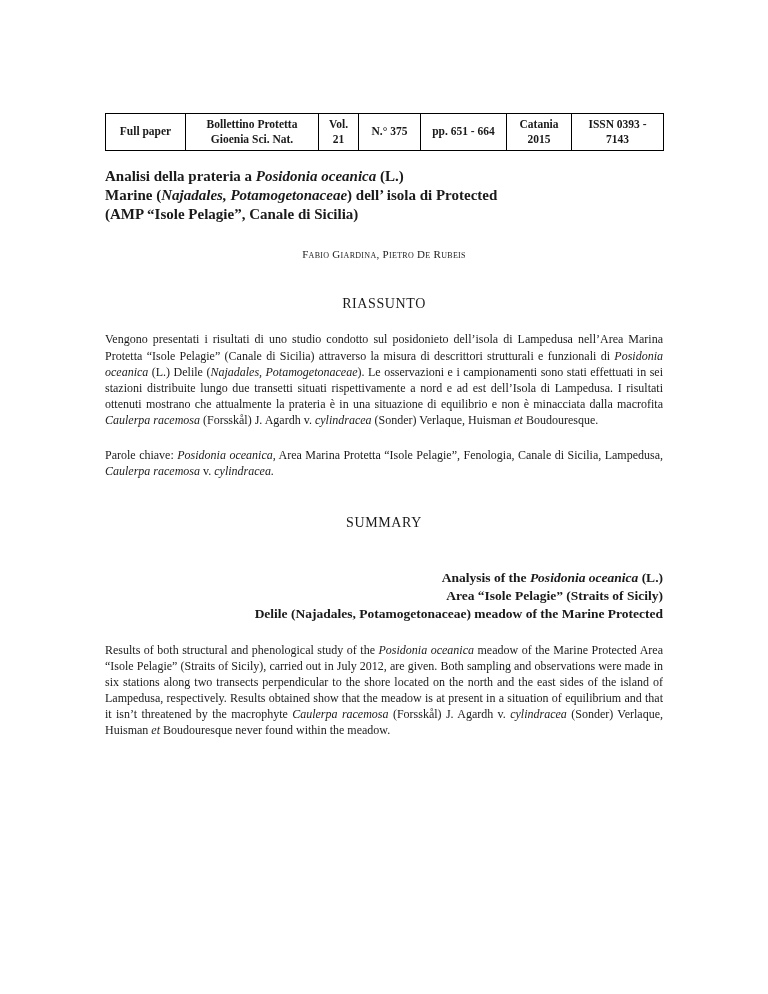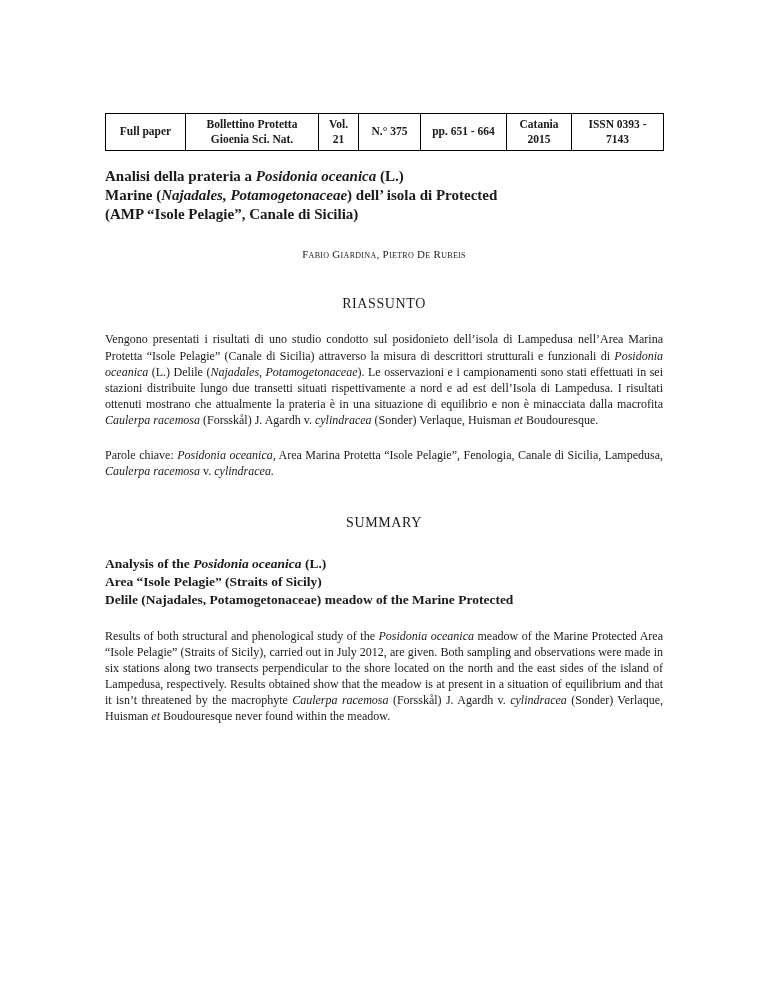--- a/index.html
+++ b/index.html
@@ -57,22 +57,22 @@
     font-size: 14px;
     letter-spacing: 0.6px;
   }
   .para {
     margin-top: 19px;
     font-size: 12px;
     line-height: 1.34;
     text-align: justify;
   }
   .en-title {
-    margin-top: 24px;
-    text-align: left;
+    margin-top: 38px;
+    text-align: right;
     font-weight: bold;
     font-size: 13.5px;
     line-height: 1.32;
   }
 </style>
 </head>
 <body>
 
 <div class="page">
 

